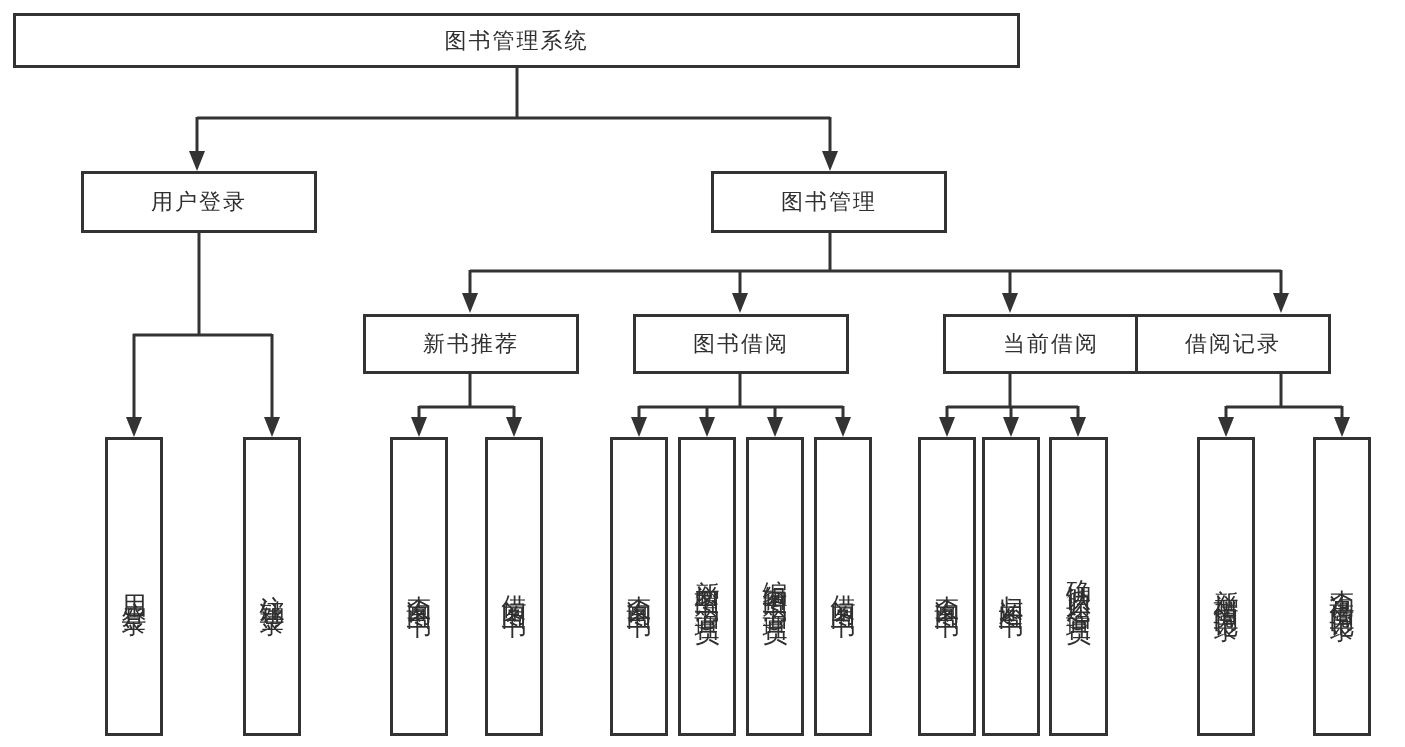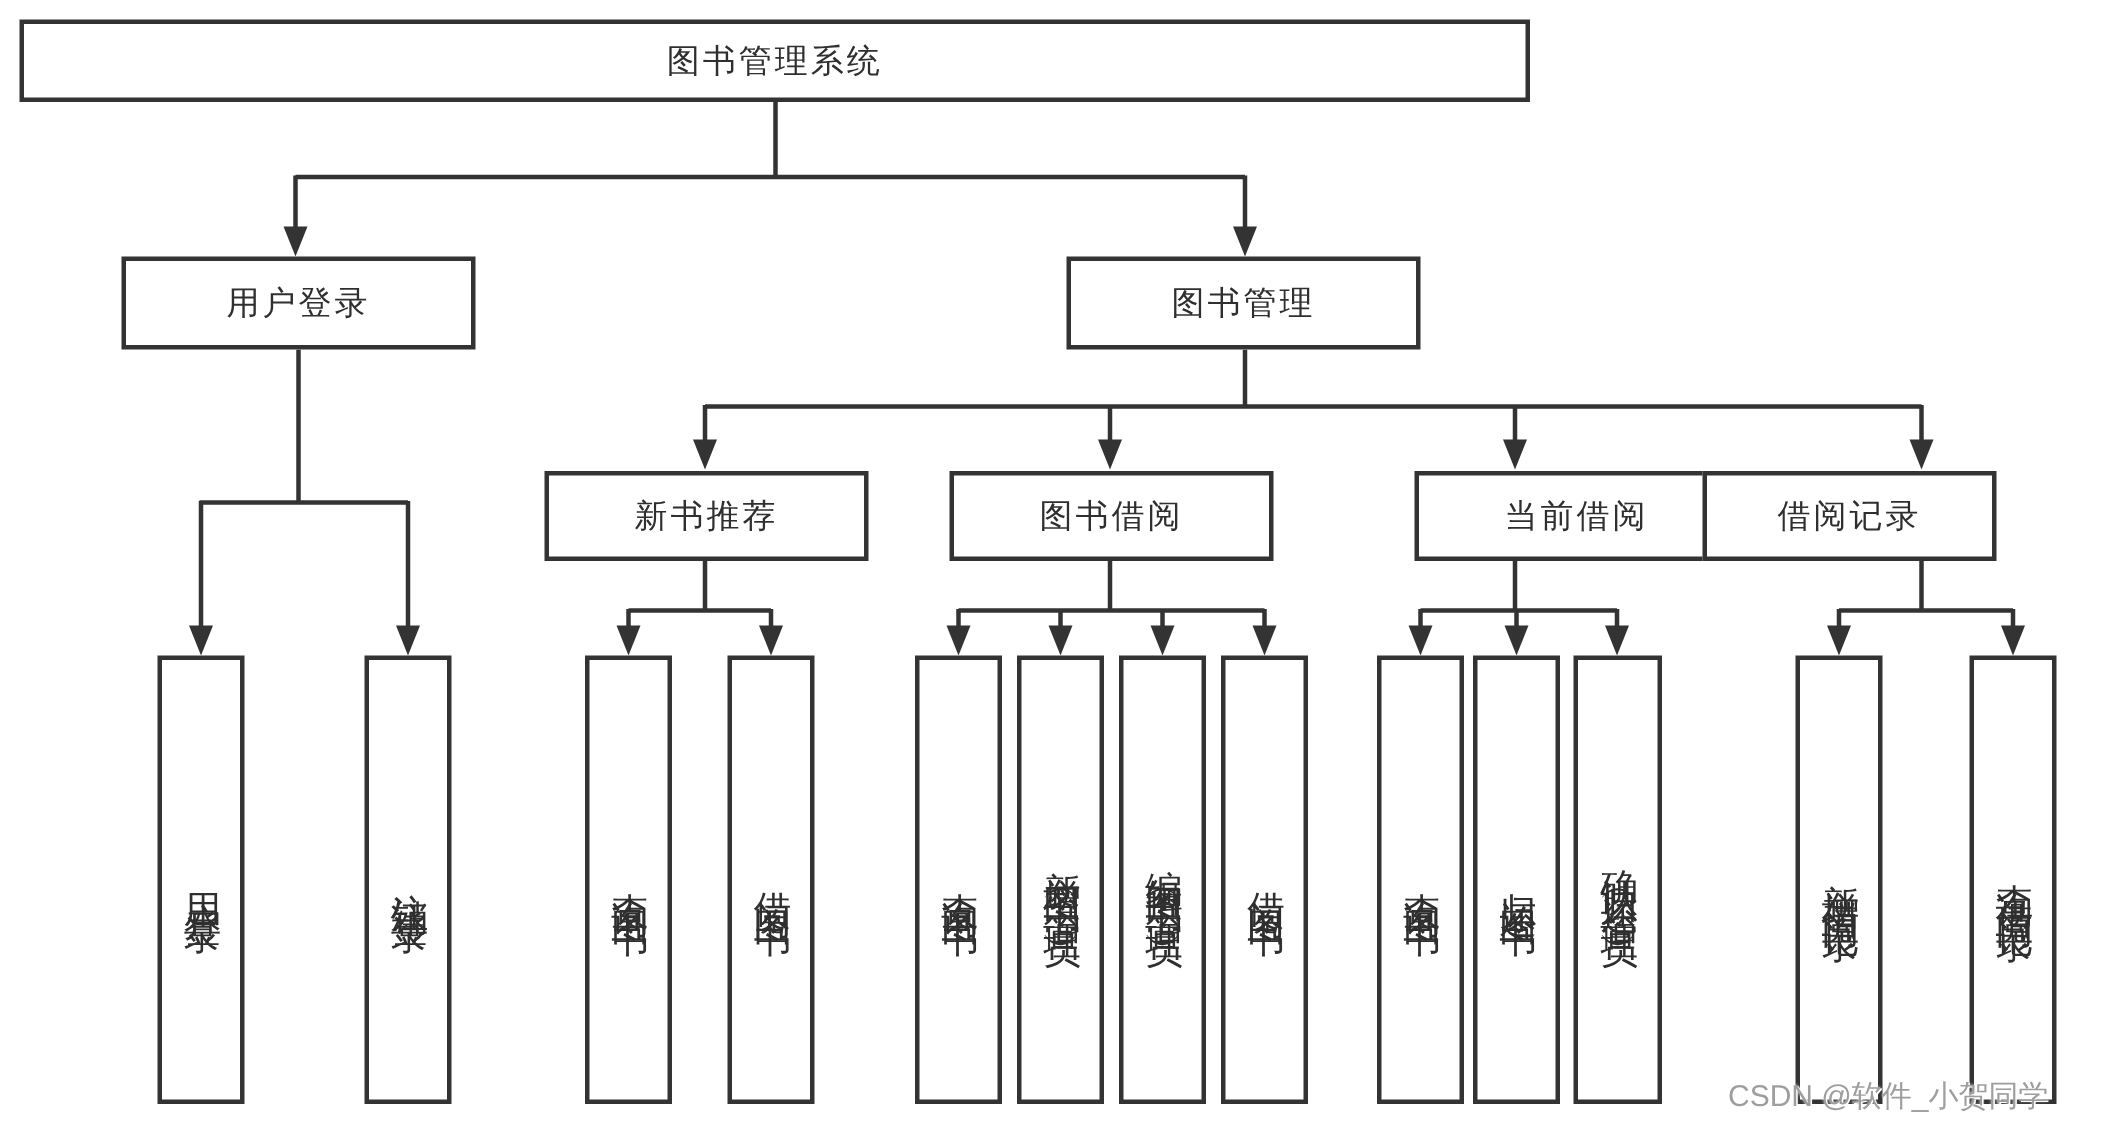--- a/index.html
+++ b/index.html
@@ -189,15 +189,14 @@
     <span>确认归还（管理员）</span>
   </div>
 
   <div class="node v-node" style="left:1197px; top:437px; width:58px; height:299px;">
     <span>新增借阅记录</span>
   </div>
   <div class="node v-node" style="left:1313px; top:437px; width:58px; height:299px;">
     <span>查询借阅记录</span>
   </div>
 
-  <div class="watermark">CSDN @软件_小贺同学</div>
 
 </div>
 
 </body></html>

